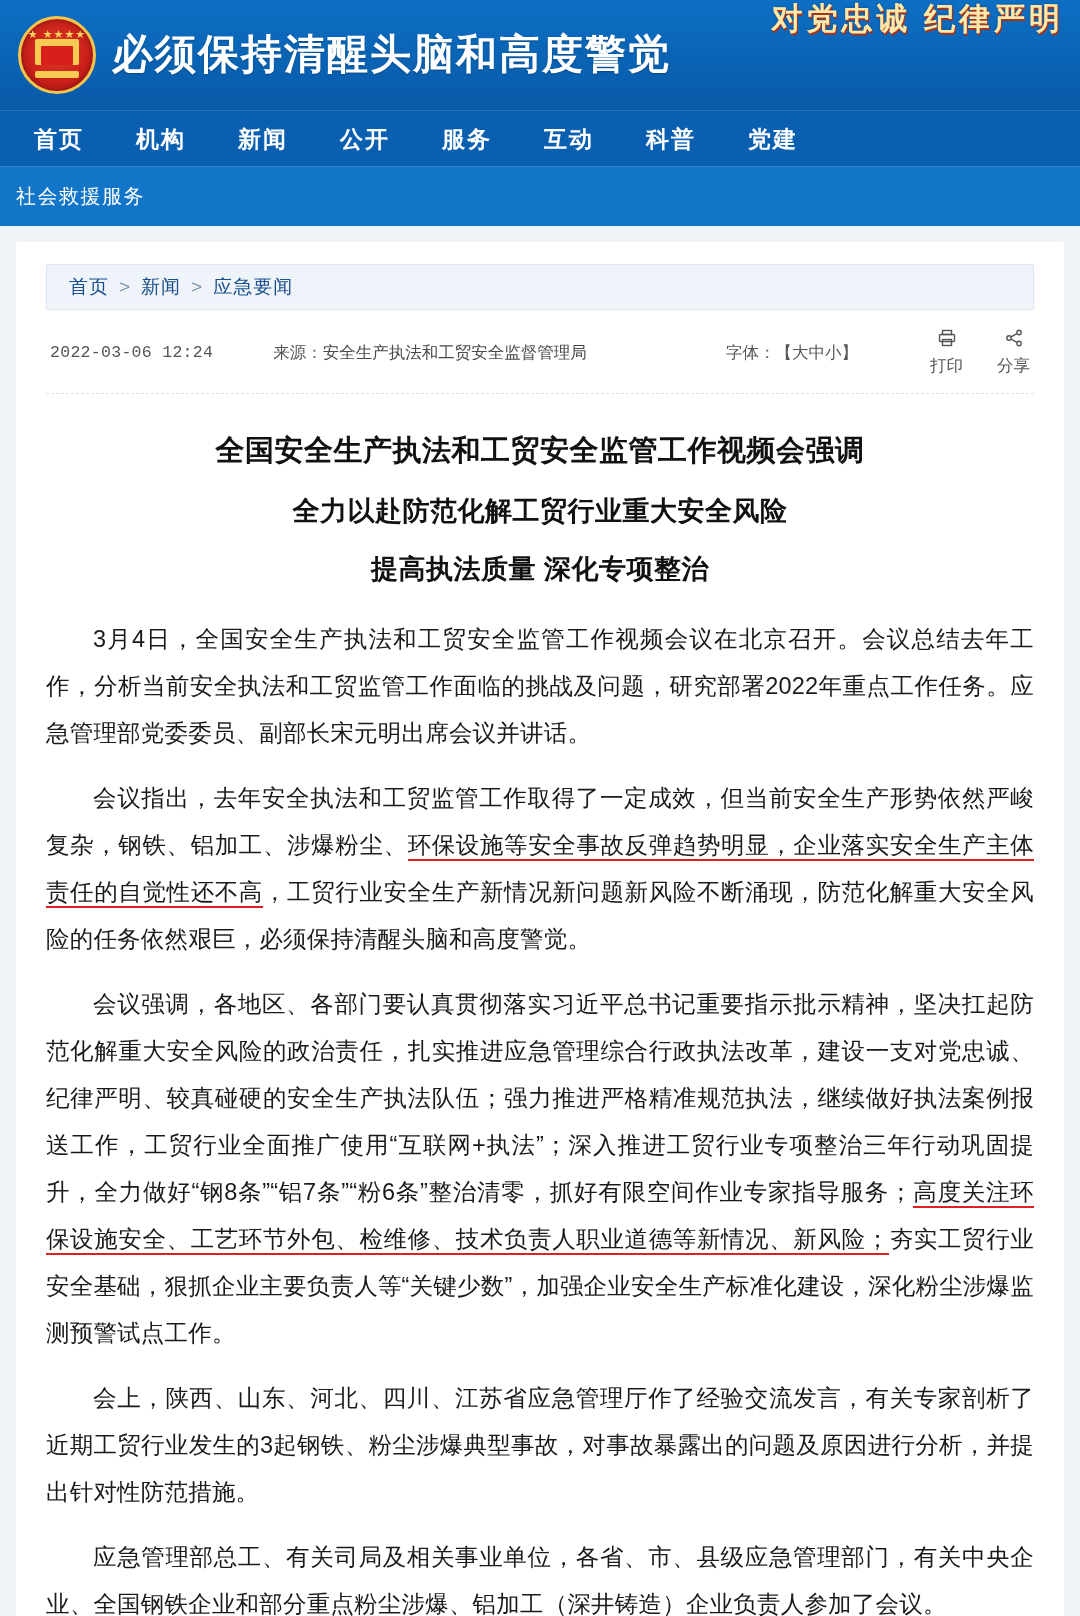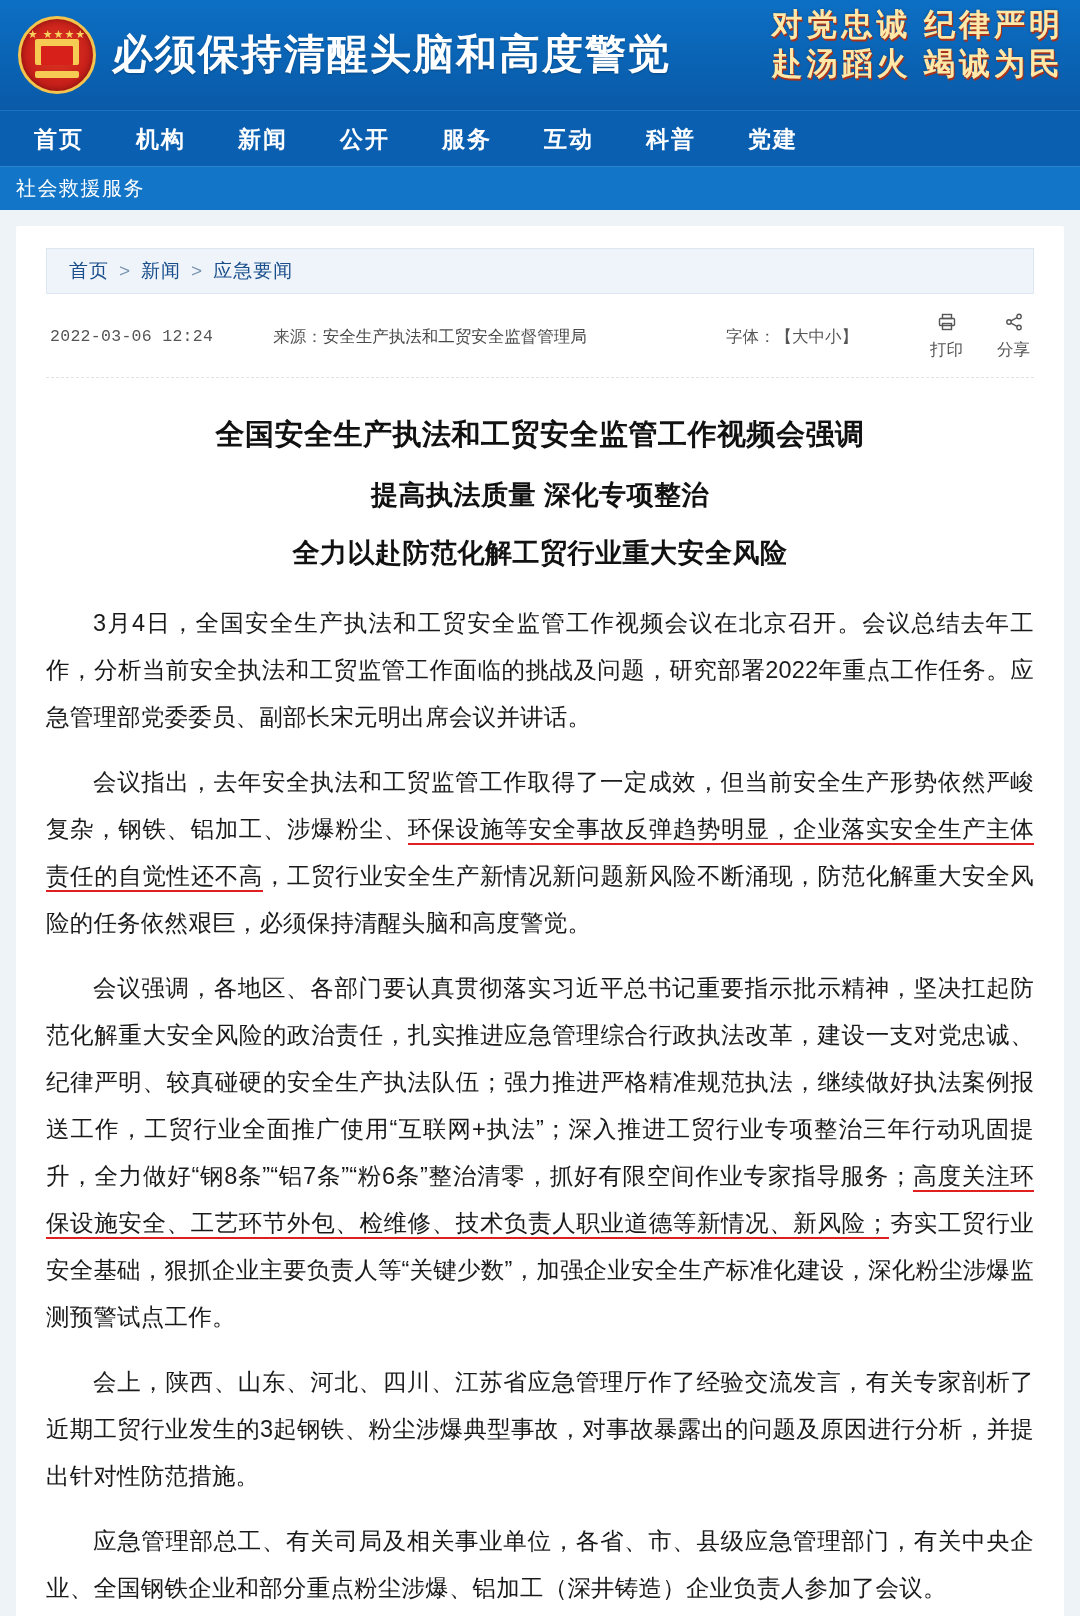--- a/index.html
+++ b/index.html
@@ -80,21 +80,21 @@
   .site-subtitle {
     color: #e9f2fb;
     font-size: 13.5px;
     letter-spacing: .2px;
     margin-top: 6px;
     font-family: "Liberation Serif", serif;
     white-space: nowrap;
   }
   .slogan {
     position: absolute;
-    right: 16px; top: 8px;
+    right: 16px; top: 2px;
     text-align: right;
     line-height: 1.12;
   }
   .slogan div {
     font-size: 31px;
     font-weight: bold;
     color: #ffe9a8;
     letter-spacing: 4px;
     text-shadow: 1px 2px 0 #a8331c, 0 0 3px rgba(0,0,0,.3);
     white-space: nowrap;
@@ -114,21 +114,21 @@
     color: #ffffff;
     font-size: 23px;
     font-weight: bold;
     letter-spacing: 2px;
     padding: 0 26px;
     line-height: 56px;
     cursor: pointer;
     white-space: nowrap;
   }
   .subnav {
-    height: 44px;
+    height: 60px;
     background: #1275c7;
     display: flex;
     align-items: center;
     padding-left: 16px;
     border-top: 1px solid rgba(255,255,255,.12);
   }
   .subnav-item {
     color: #ffffff;
     font-size: 20px;
     letter-spacing: 1.5px;
@@ -223,21 +223,20 @@
     <div class="emblem">
       <div class="stars">★ ★★★★</div>
       <div class="gate"></div>
       <div class="base"></div>
     </div>
     <div class="title-block">
       <div class="site-title">必须保持清醒头脑和高度警觉</div>
     </div>
     <div class="slogan">
       <div class="l1">对党忠诚 纪律严明</div>
-      <div class="l2">赴汤蹈火 竭诚为民</div>
     </div>
   </div>
 
   <div class="nav">
     <div class="nav-item">首页</div>
     <div class="nav-item">机构</div>
     <div class="nav-item">新闻</div>
     <div class="nav-item">公开</div>
     <div class="nav-item">服务</div>
     <div class="nav-item">互动</div>
@@ -287,22 +286,22 @@
               <line x1="7" y1="8.9" x2="13" y2="5.6"></line>
               <line x1="7" y1="11.1" x2="13" y2="14.4"></line>
             </svg>
           </span>
           <span>分享</span>
         </span>
       </div>
 
       <div class="headline">
         <div class="h-main">全国安全生产执法和工贸安全监管工作视频会强调</div>
+        <div class="h-sub">全力以赴防范化解工贸行业重大安全风险</div>
         <div class="h-sub">提高执法质量 深化专项整治</div>
-        <div class="h-sub">全力以赴防范化解工贸行业重大安全风险</div>
       </div>
 
       <div class="article">
         <p>3月4日，全国安全生产执法和工贸安全监管工作视频会议在北京召开。会议总结去年工作，分析当前安全执法和工贸监管工作面临的挑战及问题，研究部署2022年重点工作任务。应急管理部党委委员、副部长宋元明出席会议并讲话。</p>
         <p><span>会议指出，去年安全执法和工贸监管工作取得了一定成效，但当前安全生产形势依然严峻复杂，钢铁、铝加工、涉爆粉尘、</span><span class="mark">环保设施等安全事故反弹趋势明显，企业落实安全生产主体责任的自觉性还不高</span><span>，工贸行业安全生产新情况新问题新风险不断涌现，防范化解重大安全风险的任务依然艰巨，必须保持清醒头脑和高度警觉。</span></p>
         <p><span>会议强调，各地区、各部门要认真贯彻落实习近平总书记重要指示批示精神，坚决扛起防范化解重大安全风险的政治责任，扎实推进应急管理综合行政执法改革，建设一支对党忠诚、纪律严明、较真碰硬的安全生产执法队伍；强力推进严格精准规范执法，继续做好执法案例报送工作，工贸行业全面推广使用“互联网+执法”；深入推进工贸行业专项整治三年行动巩固提升，全力做好“钢8条”“铝7条”“粉6条”整治清零，抓好有限空间作业专家指导服务；</span><span class="mark">高度关注环保设施安全、工艺环节外包、检维修、技术负责人职业道德等新情况、新风险；</span><span>夯实工贸行业安全基础，狠抓企业主要负责人等“关键少数”，加强企业安全生产标准化建设，深化粉尘涉爆监测预警试点工作。</span></p>
         <p>会上，陕西、山东、河北、四川、江苏省应急管理厅作了经验交流发言，有关专家剖析了近期工贸行业发生的3起钢铁、粉尘涉爆典型事故，对事故暴露出的问题及原因进行分析，并提出针对性防范措施。</p>
         <p>应急管理部总工、有关司局及相关事业单位，各省、市、县级应急管理部门，有关中央企业、全国钢铁企业和部分重点粉尘涉爆、铝加工（深井铸造）企业负责人参加了会议。</p>
       </div>
 

